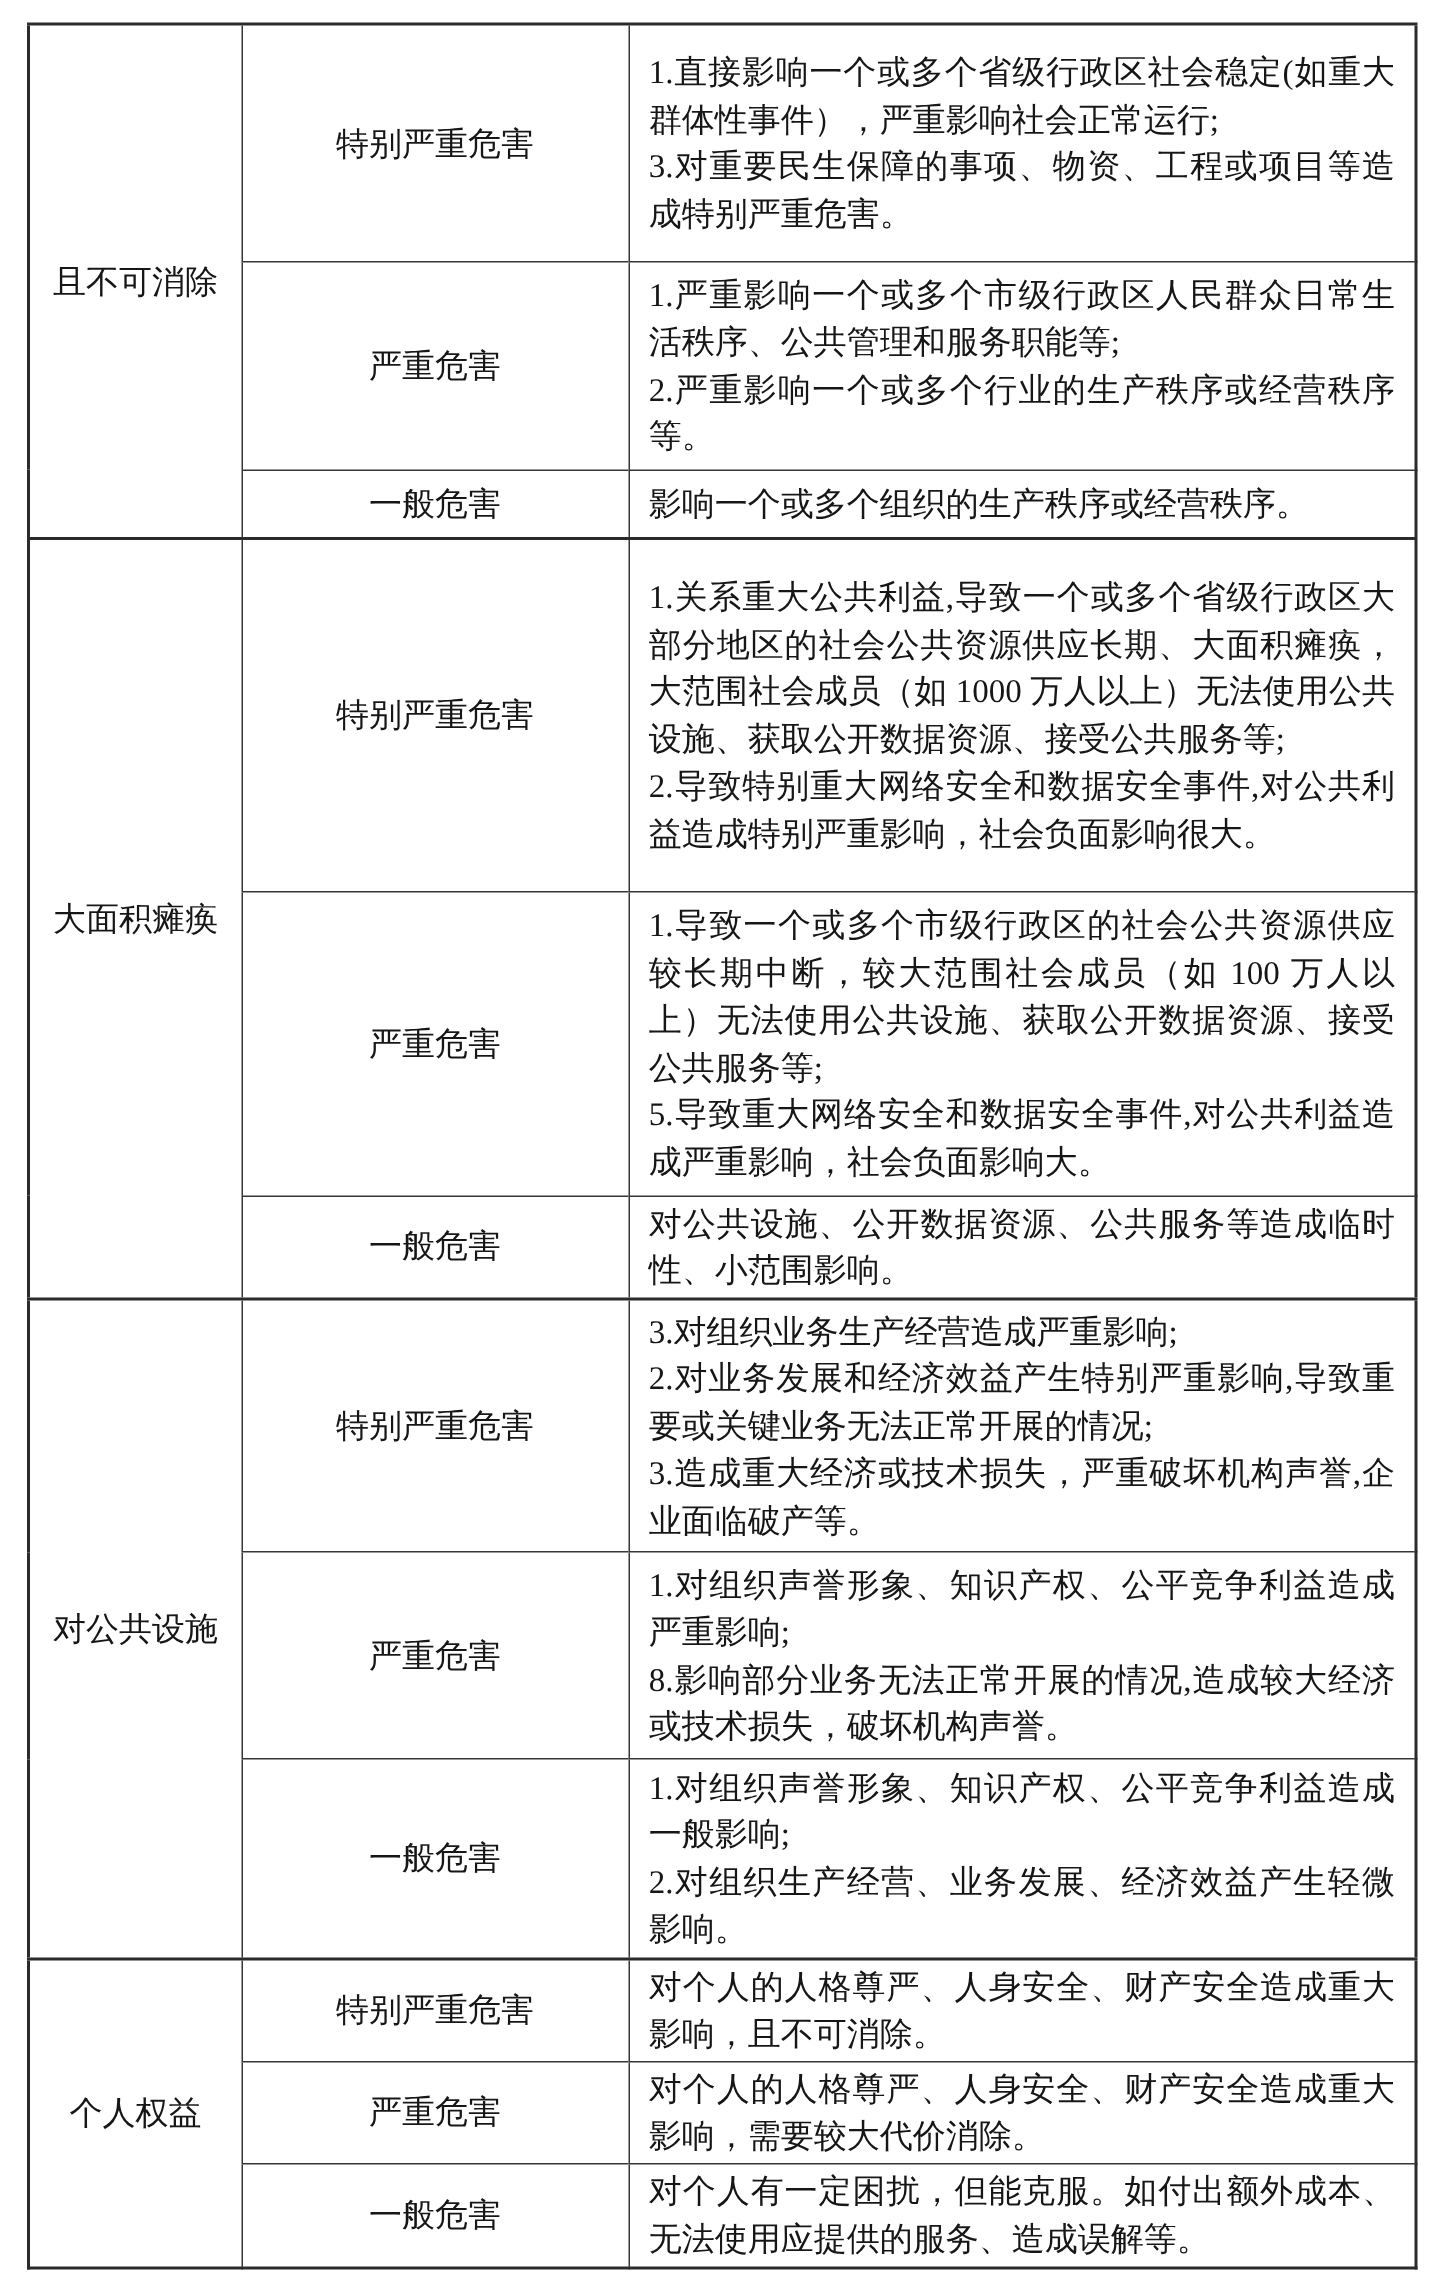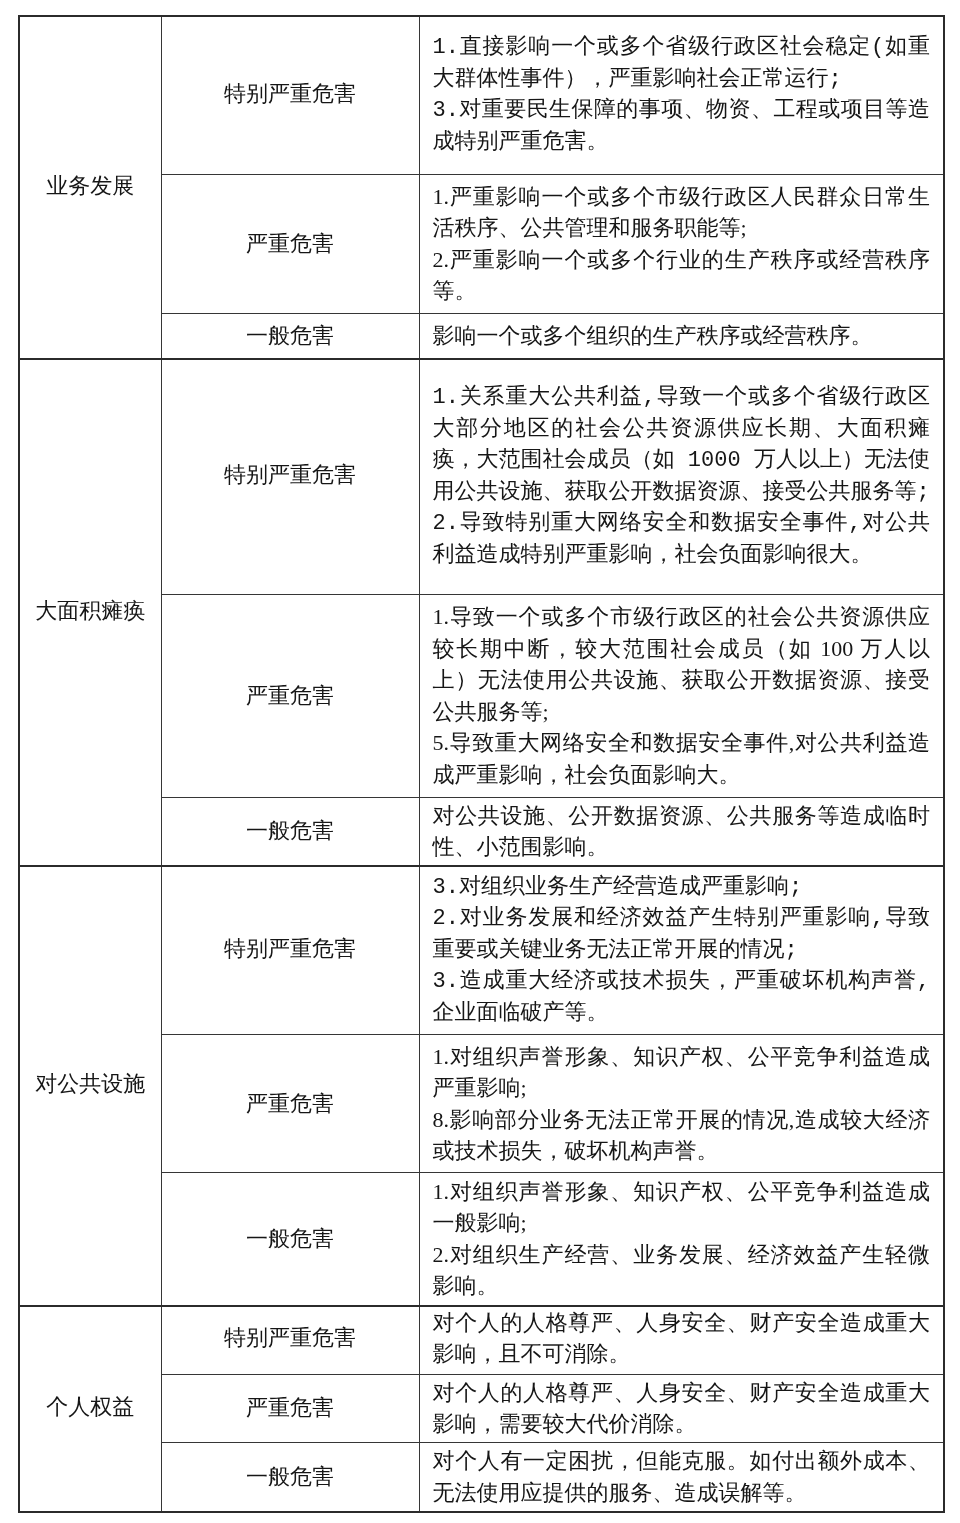--- a/index.html
+++ b/index.html
@@ -33,21 +33,20 @@
   col.c-desc{width:525px;}
   td{
     border-left:1.5px solid var(--line);
     border-top:1px solid var(--line);
     font-size:22px;
     line-height:31.5px;
     vertical-align:middle;
   }
   tr.section-start td{
     border-top:2px solid var(--line-heavy);
-    font-family:Liberation Mono, monospace;
   }
   td.category,
   td.level{
     text-align:center;
     padding:2px 4px;
   }
   td.desc{
     padding:2px 13px;
     text-align:left;
   }
@@ -75,21 +74,21 @@
 <div class="page">
   <table class="harm-table">
     <colgroup>
       <col class="c-category">
       <col class="c-level">
       <col class="c-desc">
     </colgroup>
     <tbody>
 
       <tr class="section-start h158">
-        <td class="category" rowspan="3"><span>业务发展</span></td>
+        <td class="category" rowspan="3"><span>且不可消除</span></td>
         <td class="level"><span>特别严重危害</span></td>
         <td class="desc">
           <div class="para">1.直接影响一个或多个省级行政区社会稳定(如重大群体性事件），严重影响社会正常运行;</div>
           <div class="para">3.对重要民生保障的事项、物资、工程或项目等造成特别严重危害。</div>
         </td>
       </tr>
       <tr class="h139">
         <td class="level"><span>严重危害</span></td>
         <td class="desc">
           <div class="para">1.严重影响一个或多个市级行政区人民群众日常生活秩序、公共管理和服务职能等;</div>

